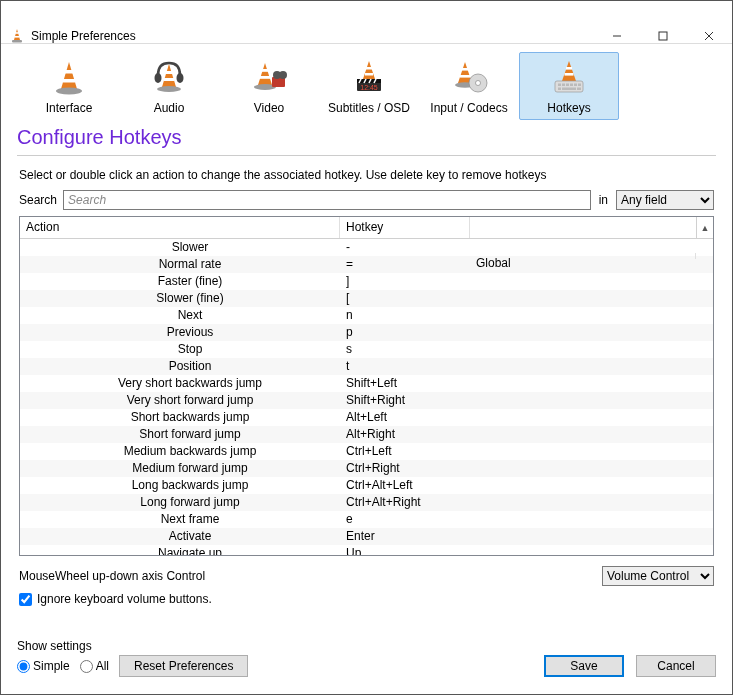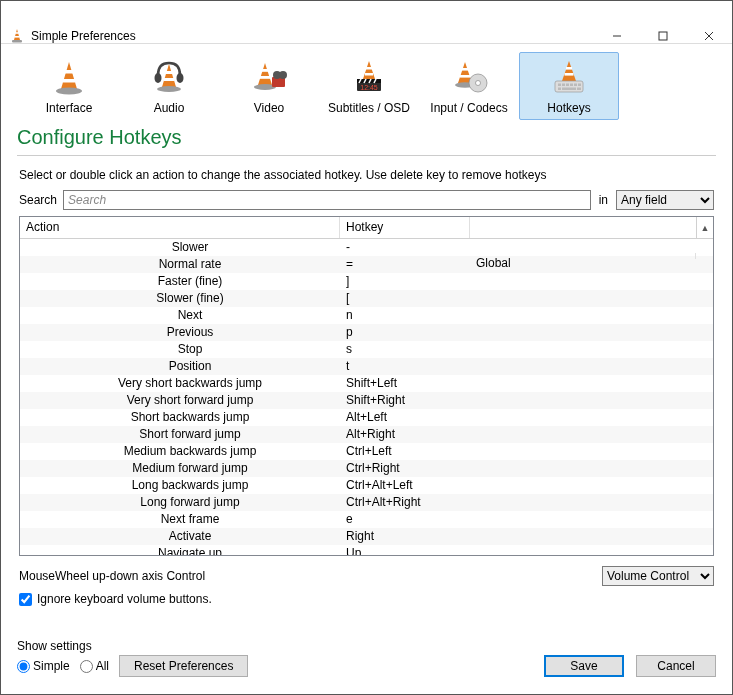--- a/index.html
+++ b/index.html
@@ -42,21 +42,21 @@
 .tabitem.selected {
   background: #cde6f7;
   border: 1px solid #7eb4ea;
 }
 .tabitem .ticon { width: 38px; height: 38px; display: flex; align-items: center; justify-content: center; }
 .tabitem .tlabel { font-size: 12px; margin-top: 4px; }
 
 .heading {
   font-size: 20px;
   padding: 4px 16px 4px 16px;
-  color: #15803d;
+  color: #6d28d9;
 }
 .hr { border: none; border-top: 1px solid #ccc; margin: 2px 16px 8px 16px; }
 
 .instr { padding: 4px 18px 6px 18px; font-size: 12px; }
 
 .searchrow {
   display: flex; align-items: center; padding: 2px 18px 6px 18px;
   gap: 6px;
 }
 .searchrow label { white-space: nowrap; }
@@ -351,21 +351,21 @@
         <div class="cell hotkey">Ctrl+Alt+Right</div>
         <div class="cell global"></div>
       </div>
       <div class="row">
         <div class="cell action">Next frame</div>
         <div class="cell hotkey">e</div>
         <div class="cell global"></div>
       </div>
       <div class="row">
         <div class="cell action">Activate</div>
-        <div class="cell hotkey">Right</div>
+        <div class="cell hotkey">Enter</div>
         <div class="cell global"></div>
       </div>
       <div class="row">
         <div class="cell action">Navigate up</div>
         <div class="cell hotkey">Up</div>
         <div class="cell global"></div>
       </div>
     </div>
 </div>
 

